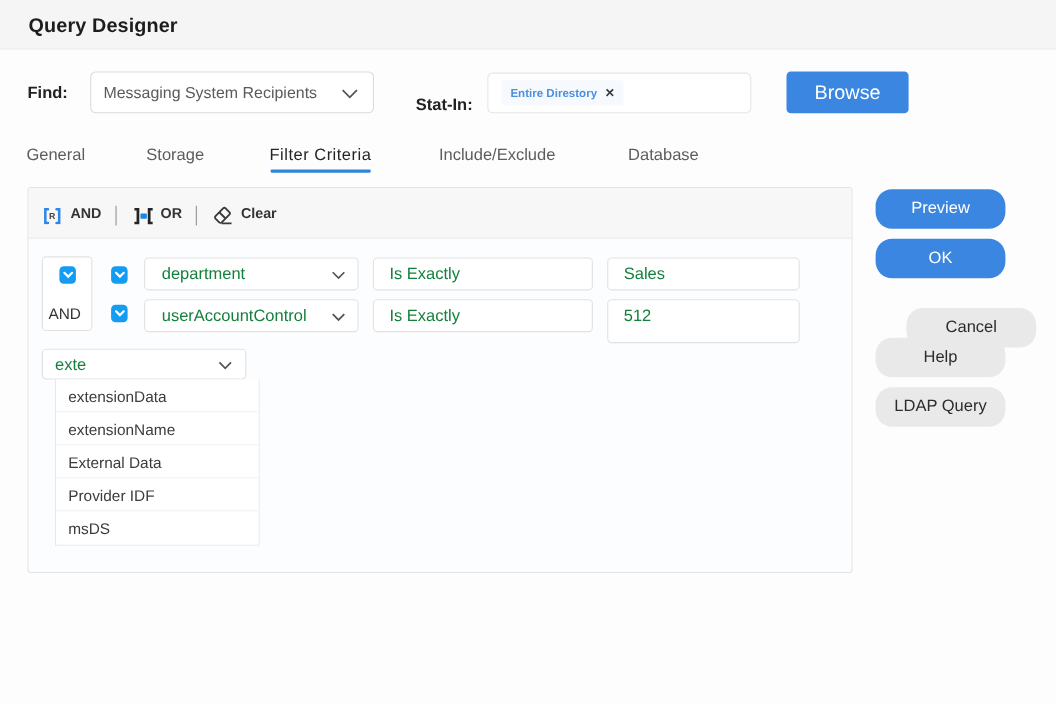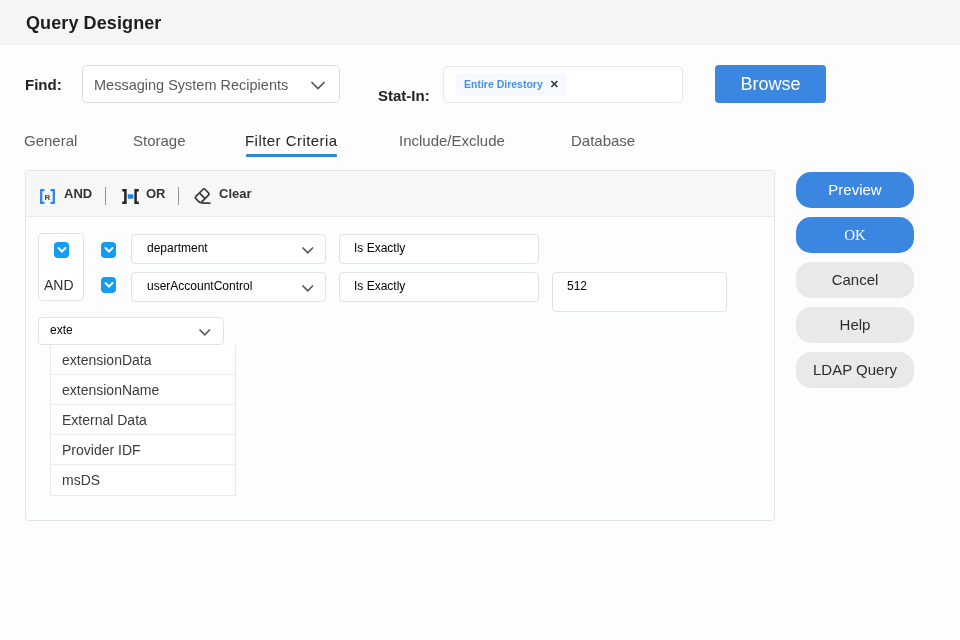--- a/index.html
+++ b/index.html
@@ -32,21 +32,21 @@
 #panel { position:absolute; left:25px; top:170px; width:750px; height:351px; border:1px solid #e4e4e4; border-radius:3px; background:#fcfdfe; }
 #toolbar { position:absolute; left:0; top:0; width:748px; height:46px; background:#f7f7f8; border-bottom:1px solid #ebebeb; }
 .ticon { position:absolute; top:14px; }
 .tlbl { position:absolute; top:15px; font-size:13px; font-weight:bold; color:#333; }
 .tsep { position:absolute; top:16px; width:1px; height:18px; background:#939393; }
 
 
 .box { position:absolute; border:1px solid #e2e2e2; border-radius:4px; background:#fff; }
 .bluebtn { position:absolute; width:15px; height:16px; background:#149cf2; border-radius:4px; }
 .bluebtn svg { position:absolute; left:1.5px; top:2px; }
-.ddtxt { font-size:12px; color:#000000; }
+.ddtxt { font-size:15px; color:#15803d; }
 .chev { stroke:#555; stroke-width:1.6; fill:none; }
 
 #list { position:absolute; }
 .li { height:30px; line-height:30px; border-bottom:1px solid #eee; padding-left:11px; font-size:14px; color:#3c3c3c; background:#fff; }
 
 
 .rbtn { position:absolute; left:796px; width:118px; height:36px; line-height:36px; border-radius:15px; text-align:center; font-size:15px; }
 .rgray { background:#e9e9ea; color:#2c2c2c; }
 </style>
 </head>
@@ -119,20 +119,23 @@
       </div>
     <div class="box" style="left:105px; top:63px; width:195px; height:30px;">
       <span class="ddtxt abs" style="left:15px; top:6px;">department</span>
       <svg class="abs" style="left:169px; top:11px;" width="14" height="10">
           <path d="M1.5 1.5 L6.75 6.8 L12 1.5" class="chev"></path>
         </svg>
     </div>
     <div class="box" style="left:313px; top:63px; width:200px; height:30px;">
       <span class="ddtxt abs" style="left:14px; top:6px;">Is Exactly</span>
     </div>
+    <div class="box" style="left:526px; top:63px; width:175px; height:30px;">
+      <span class="ddtxt abs" style="left:14px; top:6px;">Sales</span>
+    </div>
 
     <div class="bluebtn" style="left:75px; top:106px;">
         <svg width="12" height="12">
           <path d="M2.5 4 L6 7.5 L9.5 4" stroke="#fff" stroke-width="2" fill="none" stroke-linecap="round"></path>
         </svg>
       </div>
     <div class="box" style="left:105px; top:101px; width:195px; height:30px;">
       <span class="ddtxt abs" style="left:15px; top:6px;">userAccountControl</span>
       <svg class="abs" style="left:169px; top:11px;" width="14" height="10">
           <path d="M1.5 1.5 L6.75 6.8 L12 1.5" class="chev"></path>
@@ -154,17 +157,17 @@
     <div id="list" class="abs" style="left:24px; top:174px; width:186px; border:1px solid #e8e8e8; border-top:none;">
       <div class="li">extensionData</div>
       <div class="li">extensionName</div>
       <div class="li">External Data</div>
       <div class="li">Provider IDF</div>
       <div class="li" style="border-bottom:none;">msDS</div>
     </div>
   </div>
 
   <div class="rbtn btn-blue" style="top:172px;">Preview</div>
-  <div class="rbtn btn-blue" style="top:217px;font-family:Liberation Serif, serif;">OK</div>
-  <div class="rbtn rgray" style="top:262px;">Cancel</div>
+  <div class="rbtn btn-blue" style="top:217px;">OK</div>
+  <div class="rbtn rgray" style="top:280px;margin-left:28px;">Cancel</div>
   <div class="rbtn rgray" style="top:307px;">Help</div>
   <div class="rbtn rgray" style="top:352px;">LDAP Query</div>
 </div>
 
 </body></html>

